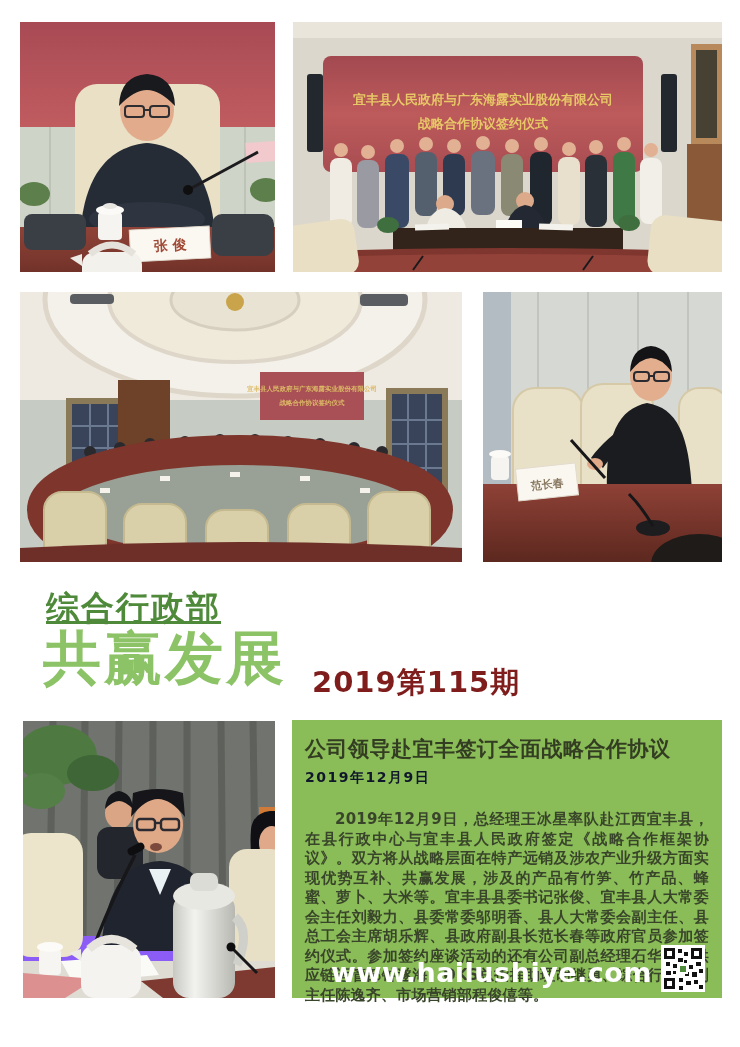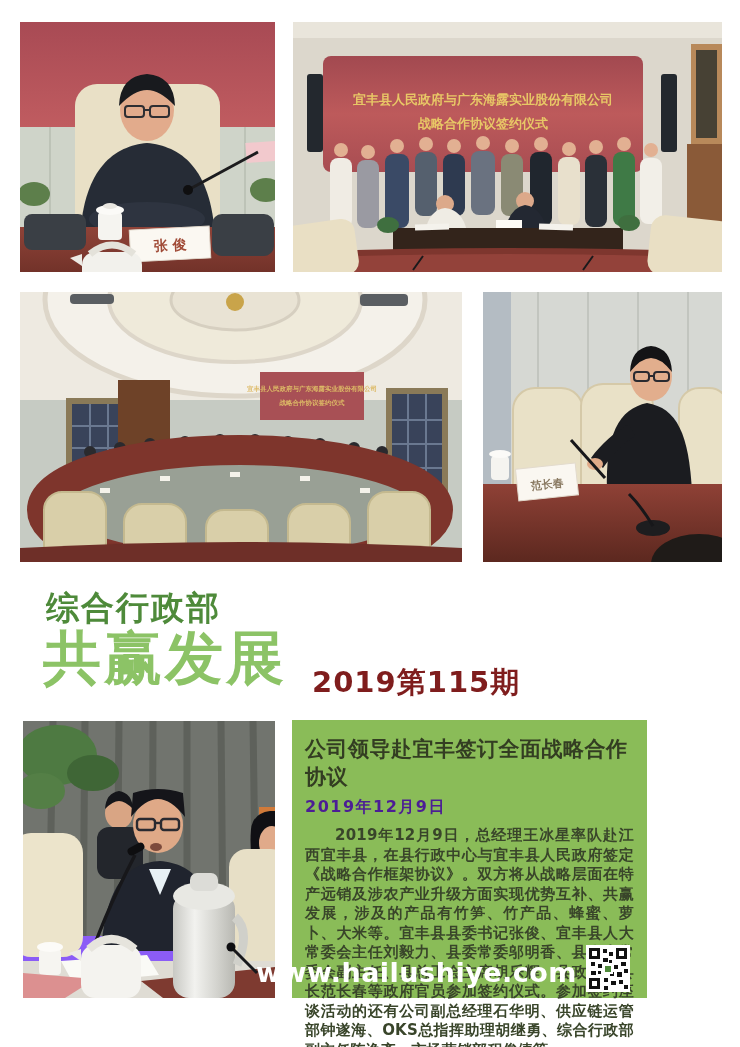--- a/index.html
+++ b/index.html
@@ -11,31 +11,31 @@
   .photo svg{display:block;width:100%;height:100%;}
 
   
   #photo-top-left{left:20px;top:22px;width:255px;height:250px;}
   #photo-top-right{left:293px;top:22px;width:429px;height:250px;}
   #photo-mid-left{left:20px;top:292px;width:442px;height:270px;}
   #photo-mid-right{left:483px;top:292px;width:239px;height:270px;}
   #photo-bottom-left{left:23px;top:721px;width:252px;height:277px;}
 
   
-  .masthead-dept{position:absolute;left:46px;top:586px;font-size:33px;font-weight:700;color:#4e8a3a;letter-spacing:2px;}
+  .masthead-dept{position:absolute;left:46px;top:586px;font-size:33px;font-weight:700;color:#4e8a3a;letter-spacing:2px;text-decoration:underline;}
   .masthead-title{position:absolute;left:43px;top:620px;font-size:58px;font-weight:700;color:#8cc366;letter-spacing:3px;}
   .masthead-issue{position:absolute;left:312px;top:663px;font-size:29px;font-weight:700;color:#7f1d1d;letter-spacing:1px;}
 
   
   .article-panel{
-    position:absolute;left:292px;top:720px;width:355px;height:278px;
+    position:absolute;left:292px;top:720px;width:430px;height:278px;
     background:#8abc58;box-sizing:border-box;padding:13px 13px 11px 13px;
   }
   .article-title{font-size:21px;font-weight:700;color:#333d22;margin:2px 0 6px 0;letter-spacing:0.5px;}
-  .article-date{font-size:16px;font-weight:700;color:#4c1d95;letter-spacing:1.5px;margin-bottom:8px;}
+  .article-date{font-size:14px;font-weight:700;color:#0f172a;letter-spacing:1.5px;margin-bottom:23px;}
   .article-body{
     font-size:15px;font-weight:700;color:#39452a;line-height:19.5px;
     text-align:justify;text-indent:2em;letter-spacing:0.2px;
   }
   .article-website{
     position:absolute;right:70px;bottom:10px;font-size:27px;font-weight:700;color:#ffffff;letter-spacing:0.5px;
   }
   .qr{position:absolute;right:17px;bottom:6px;width:44px;height:47px;}
 </style>
 </head>

